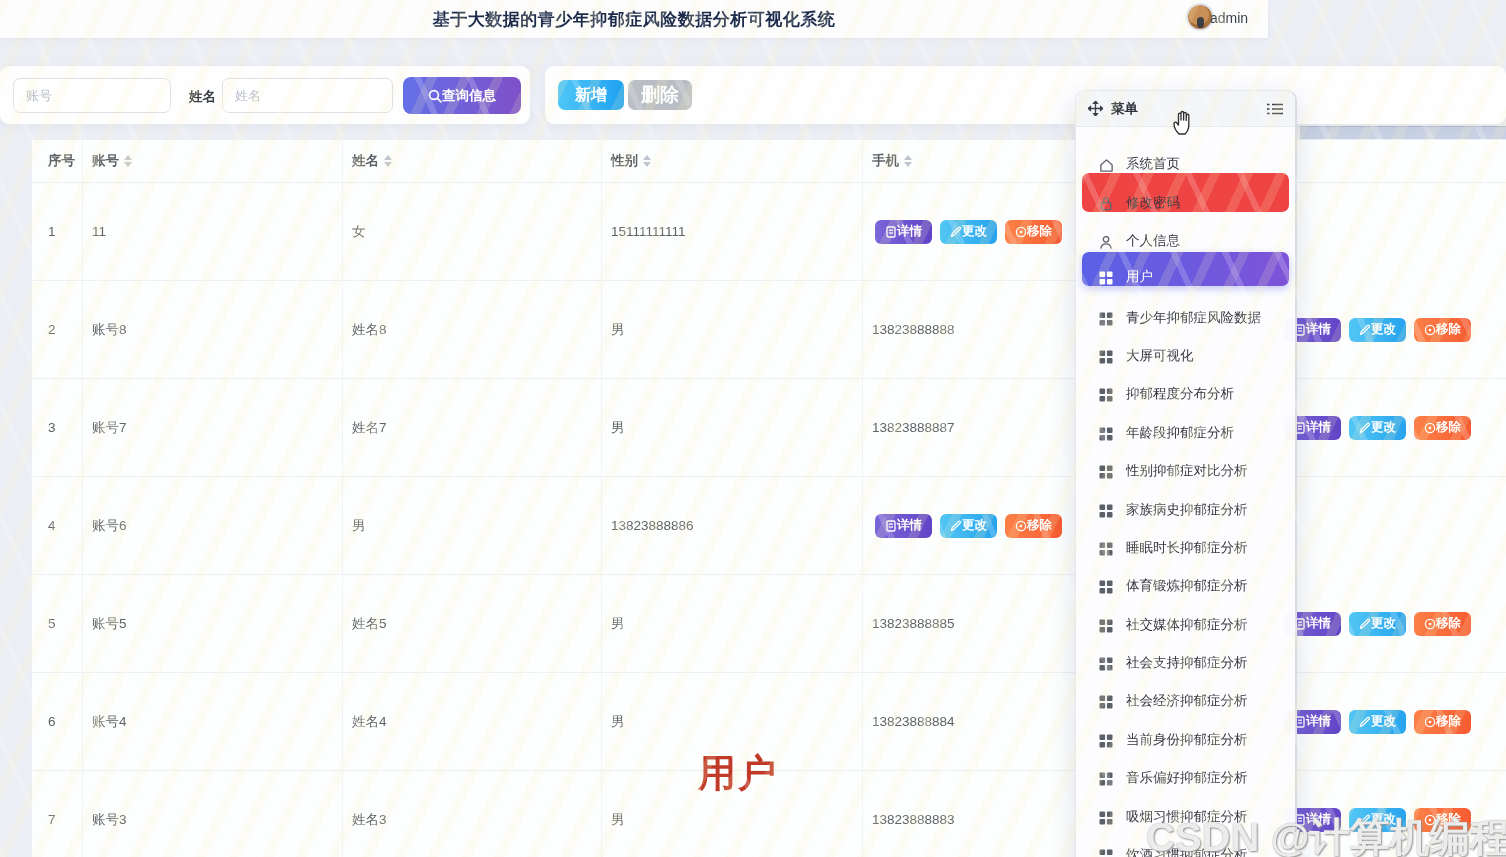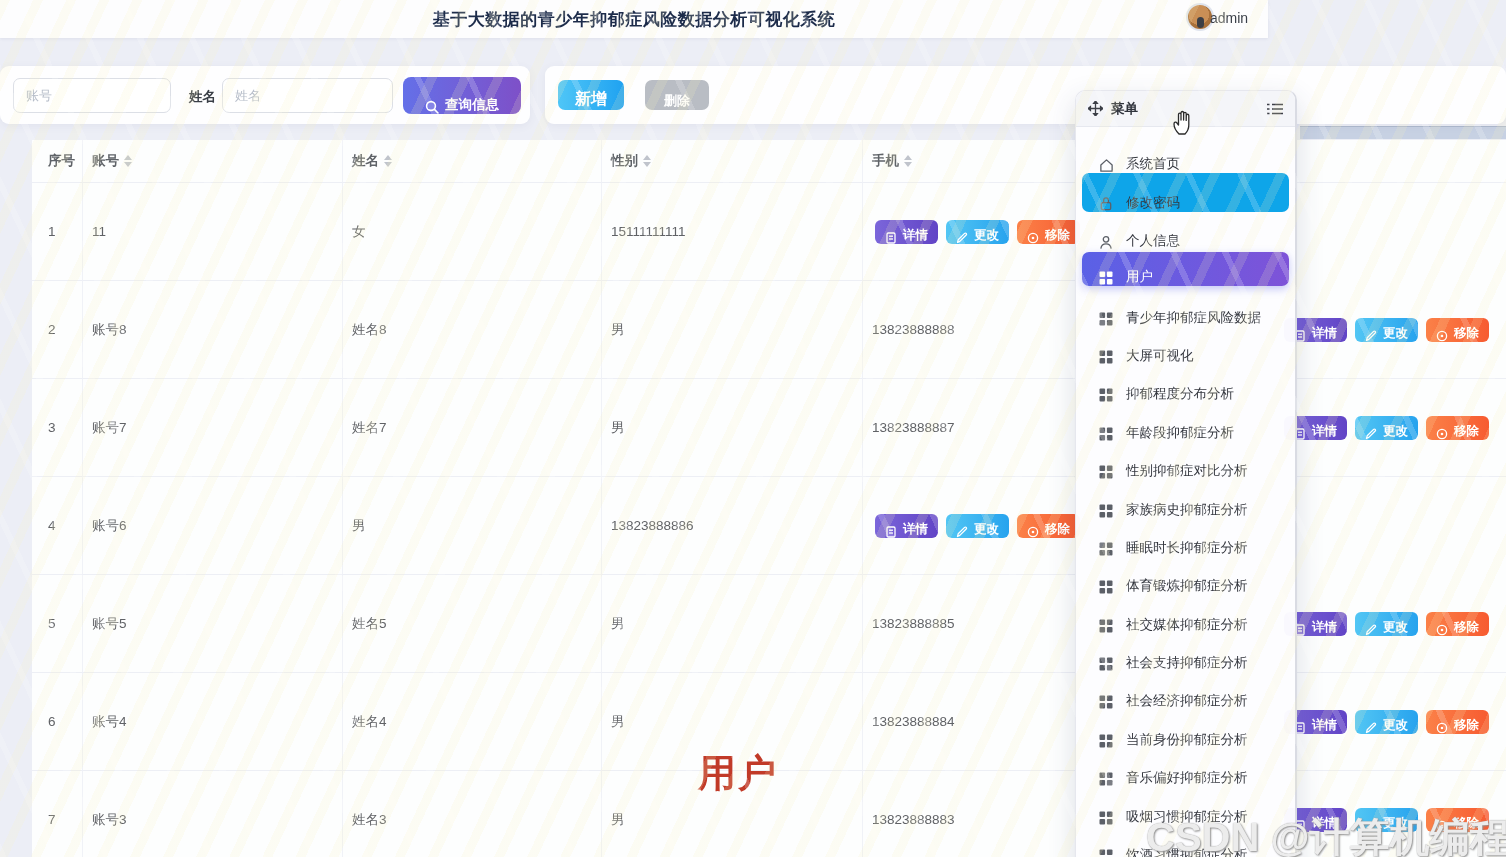--- a/index.html
+++ b/index.html
@@ -32,28 +32,28 @@
   .card.search { left:0; width:530px; }
   .card.toolbar { left:545px; width:961px; }
 
   .inp { position:absolute; top:12px; height:35px; border:1px solid #dcdfe6; border-radius:7px;
          background:#fff; font-size:13px; color:#333; padding:0 12px; outline:none; }
   .inp::placeholder { color:#b6bdc9; }
   .inp.acct { left:13px; width:158px; }
   .inp.name { left:222px; width:171px; }
   .lbl-name { position:absolute; left:189px; top:22px; font-size:13.5px; font-weight:bold; color:#3a3f47; }
 
-  .btn { display:inline-flex; align-items:flex-end; justify-content:center; gap:6px;
+  .btn { display:inline-flex; align-items:center; justify-content:center; gap:0;
          color:#fff; font-weight:bold; border:none; cursor:pointer;font-family:Liberation Serif, serif; }
   .btn-query { position:absolute; left:403px; top:11px; width:118px; height:37px; border-radius:8px;
                font-size:13.5px; background:linear-gradient(90deg,#6470e8,#7e50c8); }
   .btn-add { position:absolute; left:13px; top:14px; width:66px; height:30px; border-radius:7px;
              font-size:16px; background:linear-gradient(90deg,#4fc6f7,#1fa2f1); }
-  .btn-del { position:absolute; left:100px; top:14px; width:64px; height:30px; border-radius:7px;
-             font-size:13px; background:#b9bdc4; }
+  .btn-del { position:absolute; left:83px; top:14px; width:64px; height:30px; border-radius:7px;
+             font-size:19px; background:#b9bdc4; }
 
   
   .hscroll { position:absolute; left:1300px; top:126px; width:206px; height:13px;
              background:#c7d1e3; border-top:1px solid #aeb9cd; z-index:1; }
 
   
   .table-wrap { position:absolute; left:0; top:140px; width:1506px; height:717px;
                 background:rgba(255,255,255,.9); overflow:hidden; z-index:1;margin-left:32px; }
   .t-grid { display:grid; grid-template-columns:51px 260px 259px 261px 409px 266px; }
   .t-head { height:43px; }
@@ -80,21 +80,21 @@
           border-radius:10px 10px 0 0; box-shadow:0 10px 28px rgba(50,60,100,.16); overflow:hidden; }
   .menu-head { height:36px; background:#f4f5f9; border-bottom:1px solid #e6e8ef;
                display:flex; align-items:center; padding:0 12px; }
   .menu-head .mtitle { font-size:13.5px; font-weight:bold; color:#2f333c; margin-left:8px; }
   .menu-head .spacer { flex:1; }
   .menu-body { padding:8px 6px; display:flex; flex-direction:column; }
   .m-item { height:38.4px; display:flex; align-items:flex-end; padding:0 10px 0 16px;
             border-radius:7px; color:#33363e; font-size:13.5px; cursor:pointer; }
   .m-item .mi { width:16px; height:16px; margin-right:12px; flex:0 0 auto; display:flex;
                 align-items:center; justify-content:center; color:#5c6068; }
-  .m-item.hover { background:#0ea5e9; }
+  .m-item.hover { background:#ef4444; }
   .m-item.active { background:linear-gradient(90deg,#5a61e6,#7e53d8); color:#fff; height:34px;
                    margin:2px 0; box-shadow:0 3px 8px rgba(90,97,230,.35); }
   .m-item.active .mi { color:#fff; }
 
   
   .wm-red { position:absolute; left:698px; top:748px; z-index:20; font-size:38px; font-weight:bold;
             color:#c13a28; letter-spacing:2px; }
   .wm-csdn { position:absolute; left:1146px; top:810px; z-index:70; font-size:40px; color:rgba(243,243,243,.92);
              text-shadow:0 0 1px #9a9a9a, 1px 1px 2px #8f8f8f; white-space:nowrap; font-weight:bold; }
   .cursor-hand { position:absolute; left:1170px; top:108px; z-index:80; }

